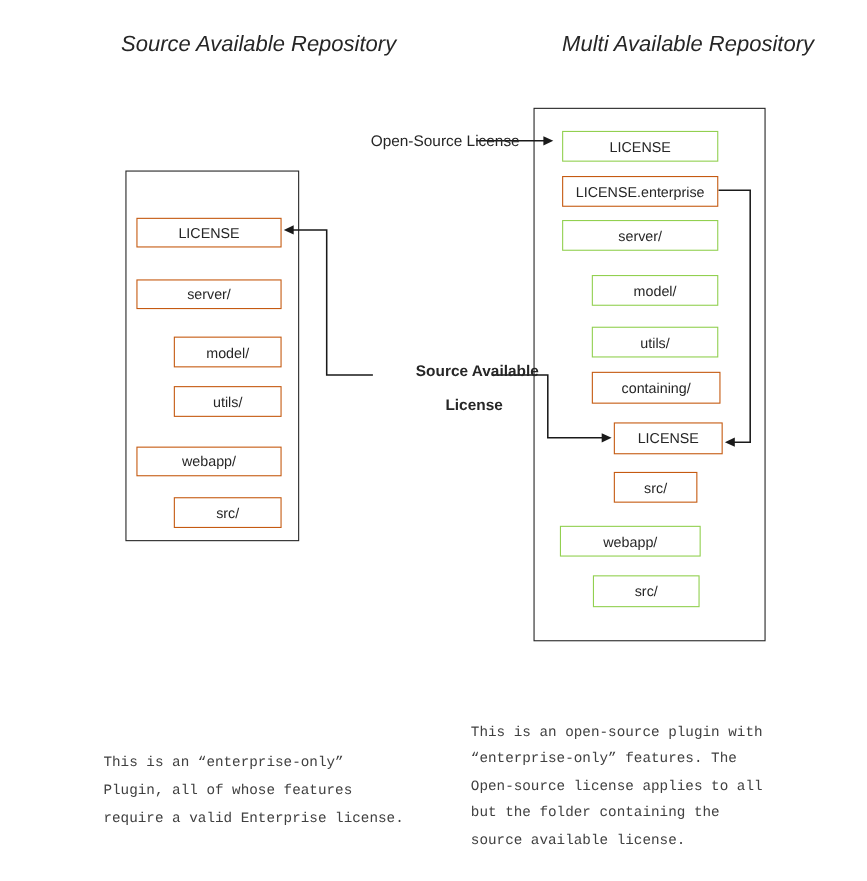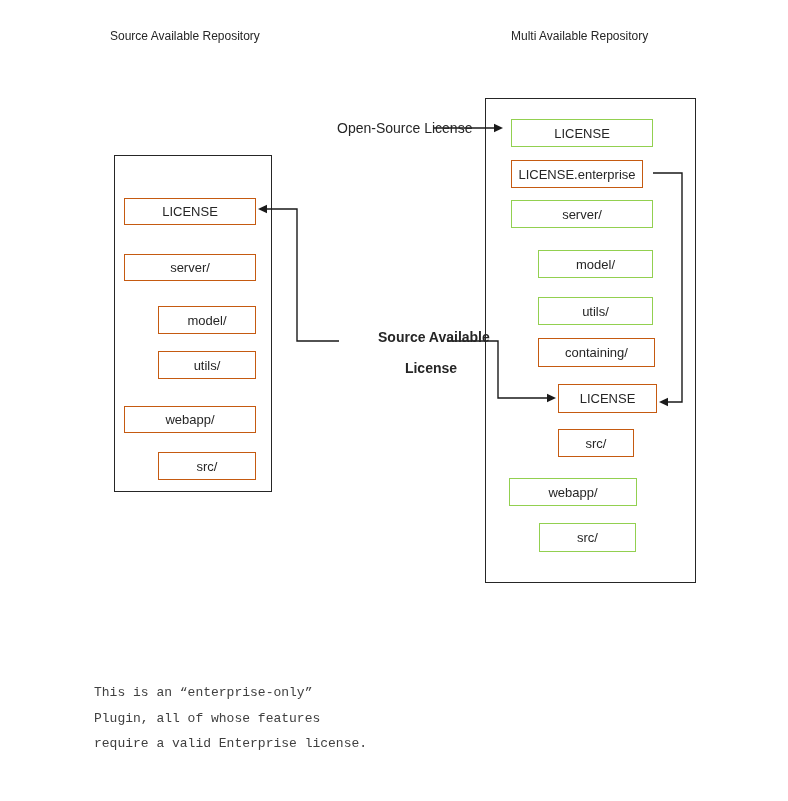--- a/index.html
+++ b/index.html
@@ -1,18 +1,18 @@
 <!DOCTYPE html>
 <html style="--orange: #C55A11; --green: #92D050; --line: #1a1a1a;"><head>
 <meta charset="utf-8">
 <style>
   html,body{margin:0;padding:0;background:#fff;}
   #stage{position:relative;width:788px;height:801px;background:#ffffff;overflow:hidden;
          font-family:"Liberation Sans",sans-serif;color:#262626;}
-  .title{position:absolute;font-size:12px;color:#262626;white-space:nowrap;}
+  .title{position:absolute;font-size:20px;color:#262626;white-space:nowrap;font-style:italic;}
   .container{position:absolute;border:1px solid #262626;background:transparent;}
   .box{position:absolute;box-sizing:border-box;border:1.5px solid;background:#ffffff;
        display:flex;align-items:center;justify-content:center;font-size:13px;color:#262626;
        white-space:nowrap;}
   .orange{border-color:var(--orange,#C55A11);}
   .green{border-color:var(--green,#92D050);}
   .conn-label{position:absolute;font-size:14px;color:#262626;white-space:nowrap;margin-left:41px;}
   .conn-label.center{text-align:center;font-weight:bold;}
   svg.overlay{position:absolute;left:0;top:0;width:788px;height:801px;pointer-events:none;}
   svg.overlay path{fill:none;stroke:var(--line,#1a1a1a);stroke-width:1.4;}
@@ -48,31 +48,36 @@
   </svg>
 
   <div class="box orange" style="left:124px;top:198px;width:132px;height:27px;">LICENSE</div>
   <div class="box orange" style="left:124px;top:254px;width:132px;height:27px;">server/</div>
   <div class="box orange" style="left:158px;top:306px;width:98px;height:28px;">model/</div>
   <div class="box orange" style="left:158px;top:351px;width:98px;height:28px;">utils/</div>
   <div class="box orange" style="left:124px;top:406px;width:132px;height:27px;">webapp/</div>
   <div class="box orange" style="left:158px;top:452px;width:98px;height:28px;">src/</div>
 
   <div class="box green" style="left:511px;top:119px;width:142px;height:28px;">LICENSE</div>
-  <div class="box orange" style="left:511px;top:160px;width:132px;height:28px;">LICENSE.enterprise</div>
+  <div class="box orange" style="left:511px;top:160px;width:142px;height:28px;">LICENSE.enterprise</div>
   <div class="box green" style="left:511px;top:200px;width:142px;height:28px;">server/</div>
   <div class="box green" style="left:538px;top:250px;width:115px;height:28px;">model/</div>
   <div class="box green" style="left:538px;top:297px;width:115px;height:28px;">utils/</div>
   <div class="box orange" style="left:538px;top:338px;width:117px;height:29px;">containing/</div>
   <div class="box orange" style="left:558px;top:384px;width:99px;height:29px;">LICENSE</div>
   <div class="box orange" style="left:558px;top:429px;width:76px;height:28px;">src/</div>
   <div class="box green" style="left:509px;top:478px;width:128px;height:28px;">webapp/</div>
   <div class="box green" style="left:539px;top:523px;width:97px;height:29px;">src/</div>
 
   <div class="conn-label" style="left:296px;top:120px;">Open-Source License</div>
   <div class="conn-label center" style="left:337px;top:329px;width:106px;">Source Available</div>
   <div class="conn-label center" style="left:337px;top:360px;width:106px;">License</div>
 
   <div class="caption left" style="left:94px;top:648px;">This is an “enterprise-only”
 Plugin, all of whose features
 require a valid Enterprise license.</div>
+  <div class="caption right" style="left:428px;top:654px;">This is an open-source plugin with
+“enterprise-only” features. The
+Open-source license applies to all
+but the folder containing the
+source available license.</div>
 
 </div>
 
 </body></html>

